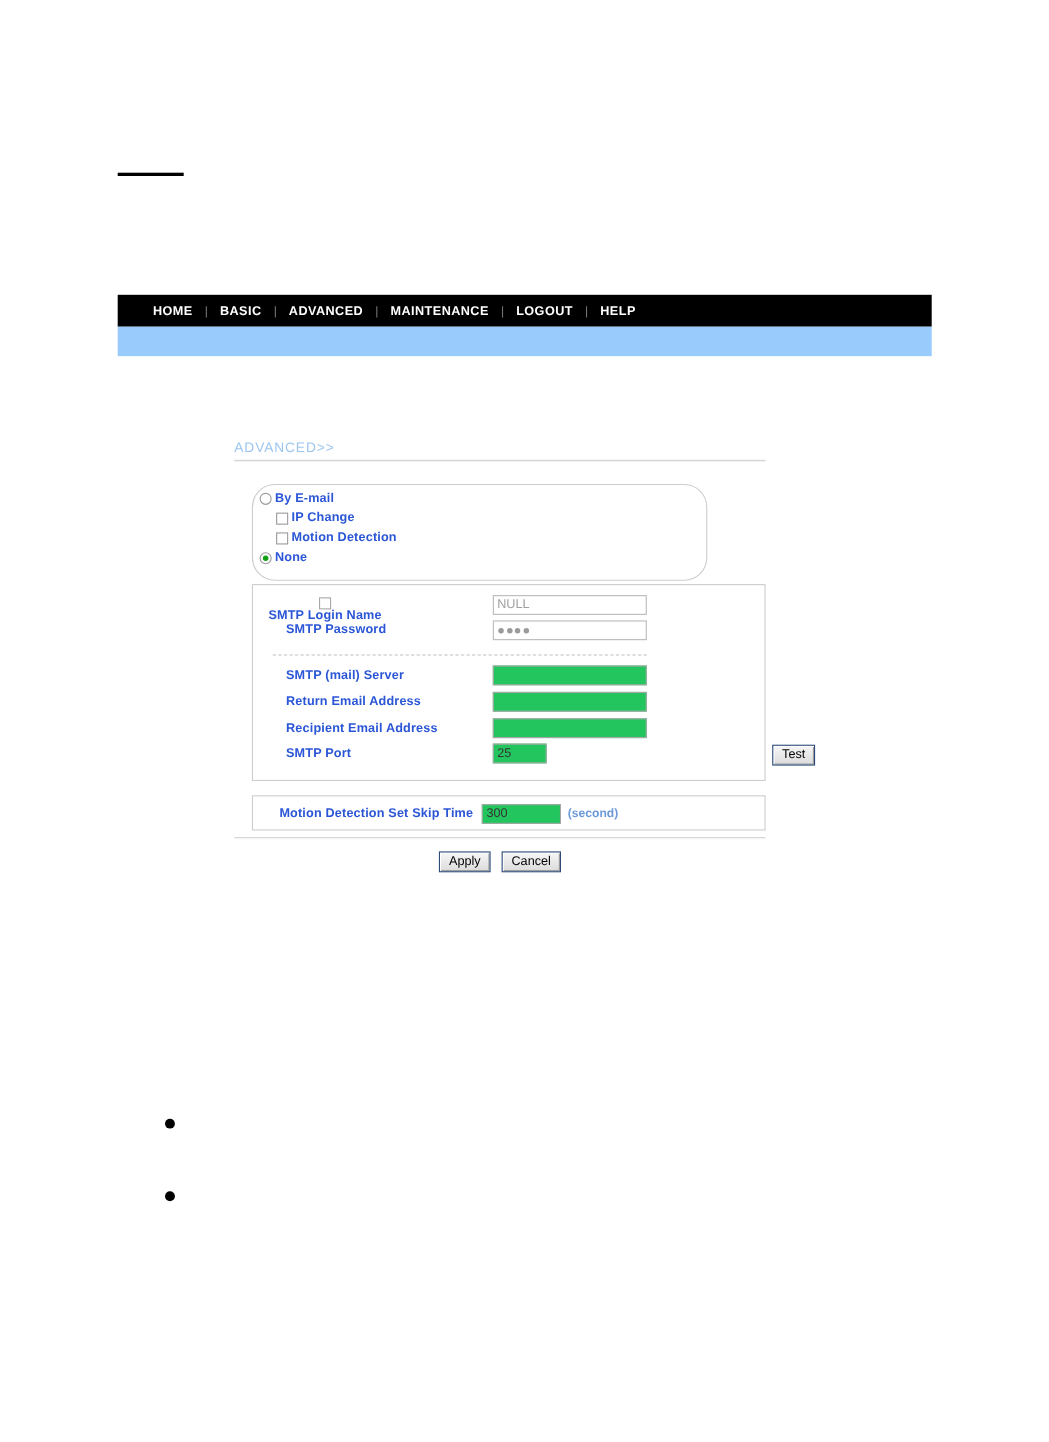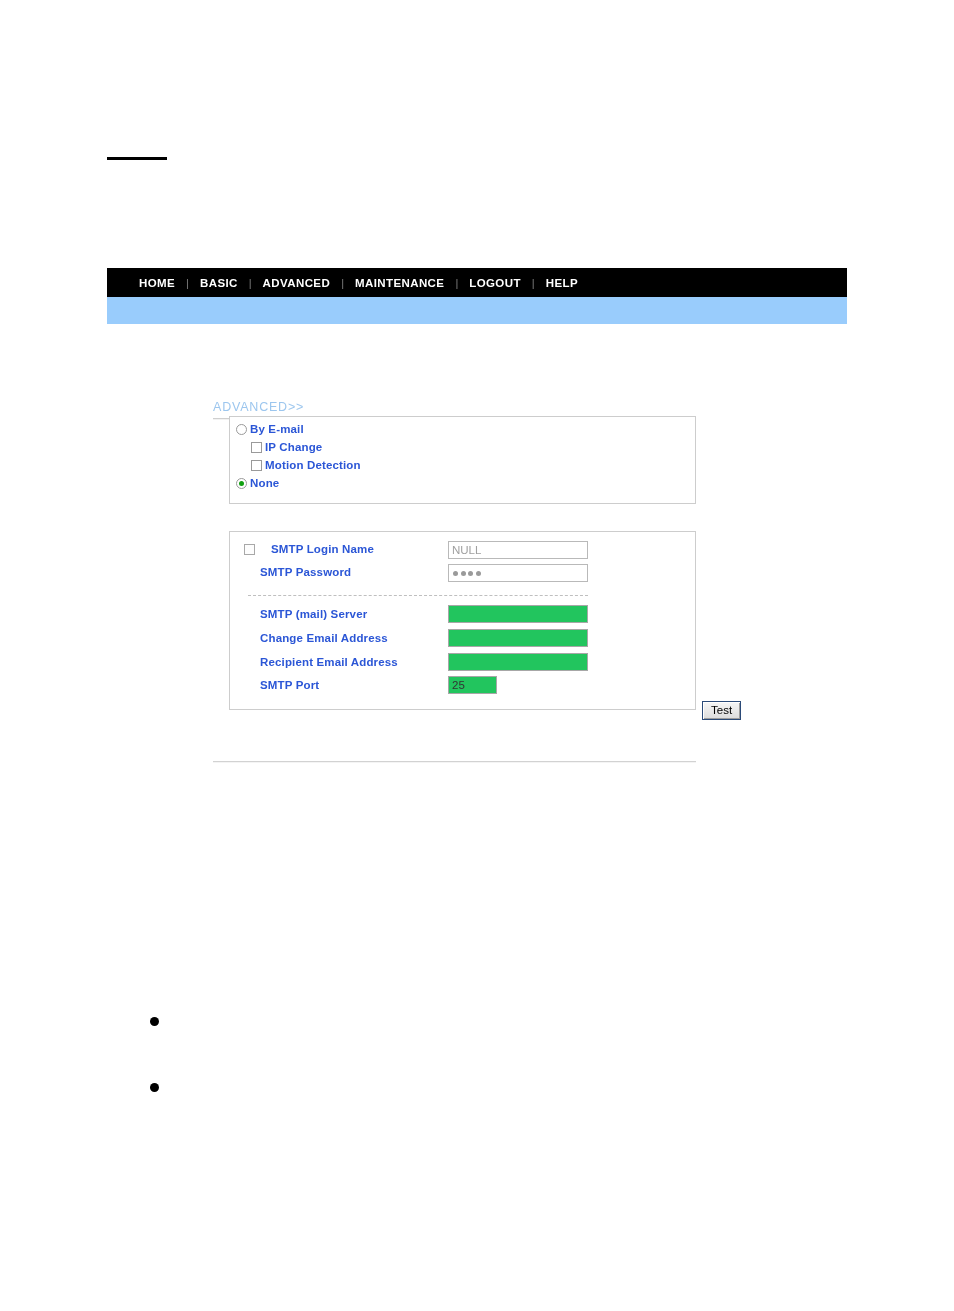--- a/index.html
+++ b/index.html
@@ -97,21 +97,21 @@
   }
 
   
   .box {
     position: absolute;
     border: 1px solid #cdcdcd;
     box-sizing: border-box;
     background: #ffffff;
   }
 
-  #box-trigger { left: 122px; top: 92px; width: 467px; height: 88px; }
+  #box-trigger { left: 122px; top: 116px; width: 414px; height: 88px; border-radius: 21px; }
   #box-smtp    { left: 122px; top: 207px; width: 467px; height: 179px; }
   #box-skip    { left: 122px; top: 399px; width: 467px; height: 32px; }
 
   .bottom-rule {
     position: absolute;
     left: 106px;
     top: 437px;
     width: 483px;
     border-top: 1px solid #d2d2d2;
     border-bottom: 1px solid #f4f4f4;
@@ -168,21 +168,21 @@
     flex: none;
   }
   .cbox.grey { border-color: #a8a8a8; background: #fdfdfd; }
 
   
   .smtp-row {
     position: absolute;
     display: flex;
     align-items: flex-start;
   }
-  .smtp-label-cb { position: absolute; display:flex; align-items:center; gap:16px; }
+  .smtp-label-cb { position: absolute; display:flex; align-items:center; gap:0;flex-direction:column; }
 
   .field {
     border: 1px solid #a7a7a7;
     background: #22c55e;
     box-sizing: border-box;
     font-family: "Liberation Sans", sans-serif;
     font-size: 11.5px;
     color: #333333;
     padding: 1px 3px;
     height: 18px;
@@ -223,21 +223,21 @@
     font-size: 11.5px;
     color: #000000;
     background: linear-gradient(#f6f6f6, #dcdcdc);
     border: 1px solid #2b4a78;
     box-shadow: inset 1px 1px 0 #ffffff, inset -1px -1px 0 #9d9d9d;
     padding: 1px 8px 2px 8px;
     cursor: pointer;
     line-height: 14px;
   }
 
-  #btn-test { position: absolute; left: 472px; top: 145px; margin-top: 24px; }
+  #btn-test { position: absolute; left: 472px; top: 145px; }
 
   .actions {
     position: absolute;
     left: 106px;
     top: 450px;
     width: 483px;
     display: flex;
     justify-content: center;
     gap: 10px;
   }
@@ -349,40 +349,51 @@
       </div>
 
       <div class="dashsep"></div>
 
       <div class="smtp-row" style="left:30px; top:76px;">
         <span class="blabel">SMTP (mail) Server</span>
       </div>
       <input class="field" style="position: absolute; left: 218px; top: 73px; width: 140px;" value="">
 
       <div class="smtp-row" style="left:30px; top:100px;">
-        <span class="blabel">Change Email Address</span>
+        <span class="blabel">Return Email Address</span>
       </div>
       <input class="field" style="position: absolute; left: 218px; top: 97px; width: 140px;" value="">
 
       <div class="smtp-row" style="left:30px; top:124px;">
         <span class="blabel">Recipient Email Address</span>
       </div>
       <input class="field" style="position: absolute; left: 218px; top: 121px; width: 140px;" value="">
 
       <div class="smtp-row" style="left:30px; top:147px;">
         <span class="blabel">SMTP Port</span>
       </div>
       <input class="field" style="position: absolute; left: 218px; top: 144px; width: 49px;" value="25">
 
       <button class="btn" id="btn-test">Test</button>
     </div>
 
+    <div class="box" id="box-skip">
+      <div style="position:absolute; left:24px; top:7px; display:flex; align-items:center;">
+        <span class="blabel">Motion Detection Set Skip Time</span>
+        <input class="field" style="width: 72px; margin-left: 8px;" value="300">
+        <span class="unit">(second)</span>
+      </div>
+    </div>
 
     <div class="bottom-rule"></div>
 
+    <div class="actions">
+      <button class="btn">Apply</button>
+      <button class="btn">Cancel</button>
+    </div>
 
   </div>
 </div>
 
 <div class="bullets">
   <div class="bullet-item">
     <span class="bullet-dot"></span>
     <span class="bullet-text"></span>
   </div>
   <div class="bullet-item">

